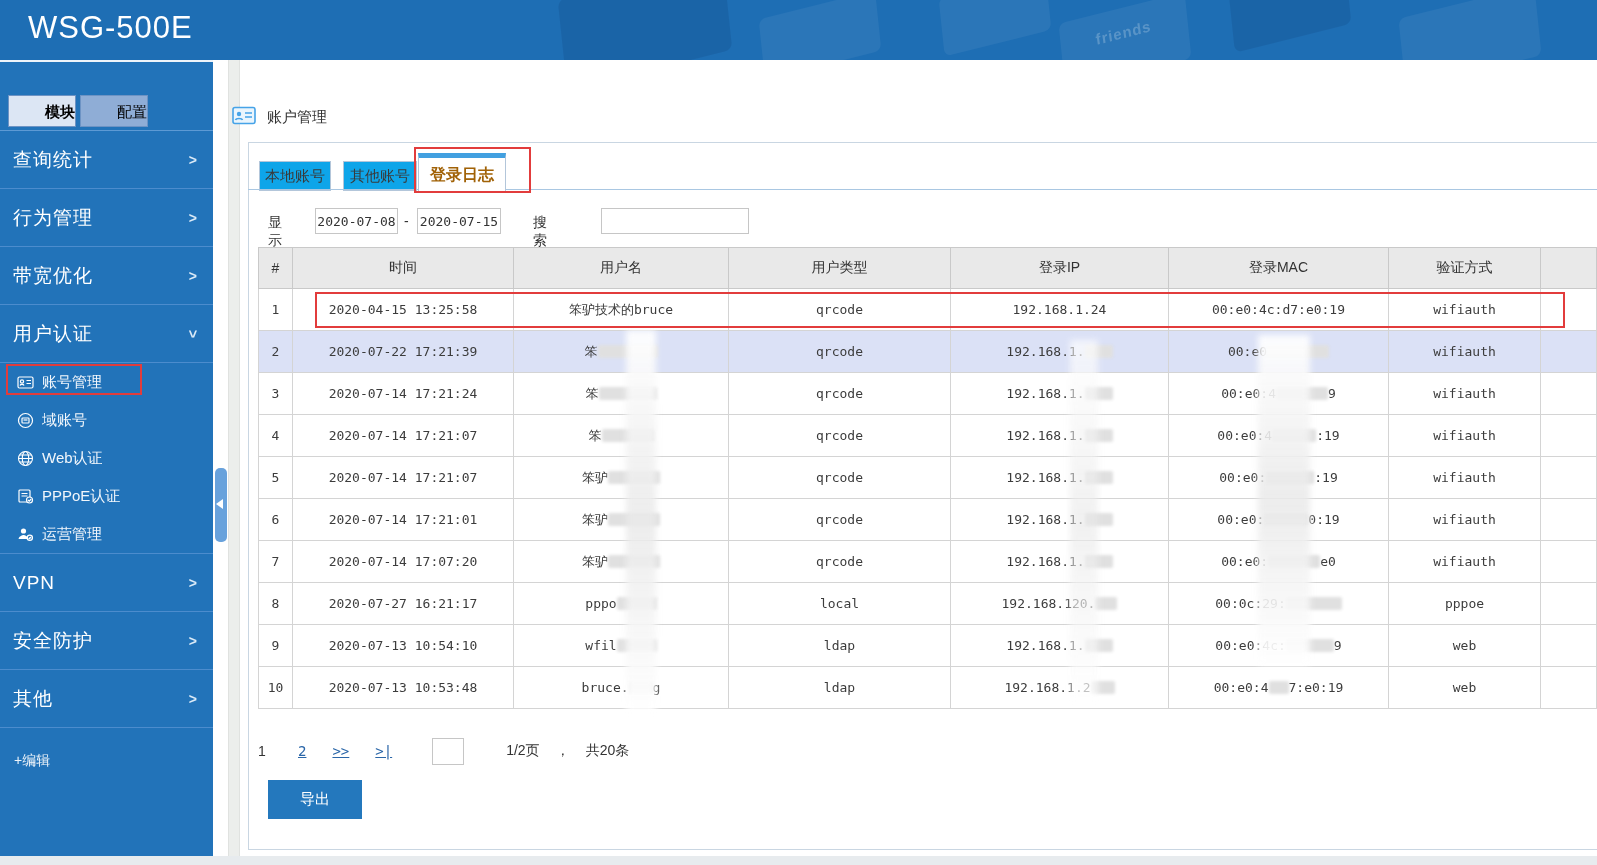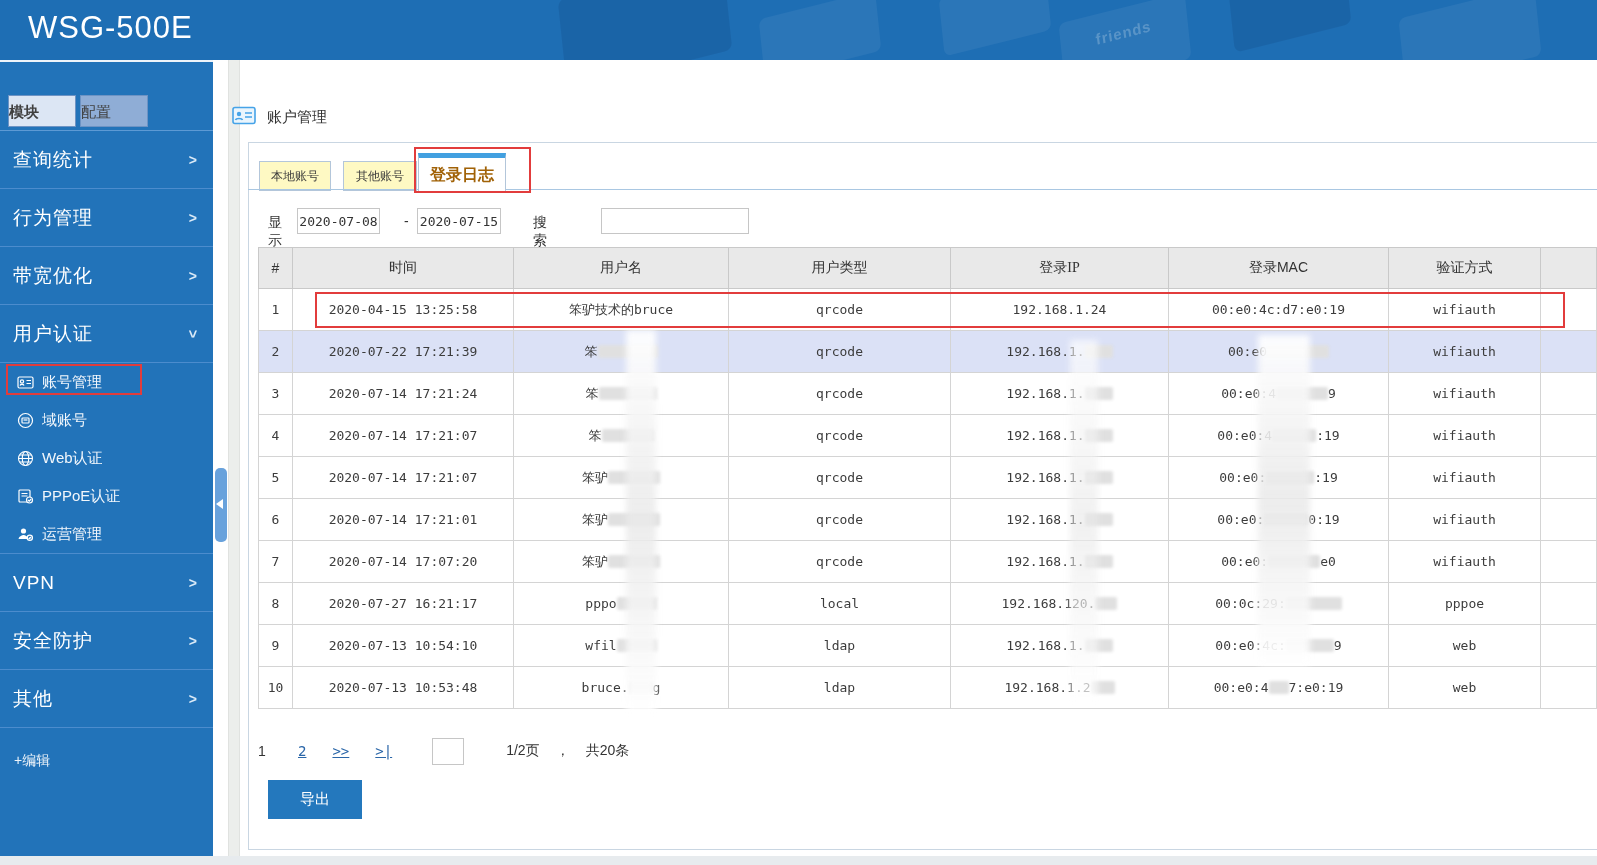--- a/index.html
+++ b/index.html
@@ -10,21 +10,21 @@
   
   .app-header { position:absolute; left:0; top:0; width:1597px; height:60px; background:#1e6eb4; overflow:hidden; }
   .brand { position:absolute; left:28px; top:10px; color:#fff; font-size:31px; font-weight:500; letter-spacing:1px; }
   .key { position:absolute; border-radius:7px; background:rgba(255,255,255,0.06); transform:rotate(-14deg) skewX(-8deg); }
   .key.dark { background:rgba(0,20,60,0.10); }
   .key-label { position:absolute; color:rgba(255,255,255,0.22); font-size:15px; transform:rotate(-14deg) skewX(-6deg); font-weight:700; letter-spacing:1px; }
 
   
   .sidebar { position:absolute; left:0; top:60px; width:213px; height:805px; background:#2273b9; border-top:2px solid #eef4fa; }
   .side-tabs { position:absolute; left:8px; top:33px; display:flex; }
-  .side-tab { width:68px; height:32px; line-height:32px; text-align:left; font-size:15px; color:#404040; background:#8fadd6; border:1px solid #6d93c4; margin-right:4px; cursor:pointer; }
+  .side-tab { width:68px; height:32px; line-height:32px; text-align:right; font-size:15px; color:#000000; background:#8fadd6; border:1px solid #6d93c4; margin-right:4px; cursor:pointer; }
   .side-tab.active { background:#dce6f4; font-weight:700; }
   .side-menu { position:absolute; left:0; top:68px; right:0; border-top:1px solid #5d9ad4; }
   .side-item { position:relative; height:58px; border-bottom:1px solid #4c8ccd; color:#fff; cursor:pointer; }
   .side-item > .lbl { position:absolute; left:13px; top:50%; transform:translateY(-50%); font-size:19px; letter-spacing:1px; }
   .side-item > .arr { position:absolute; right:16px; top:50%; transform:translateY(-50%); font-size:14px; font-weight:700; color:#dcebf8; }
   .side-item > .arr.down { transform:translateY(-50%) rotate(90deg); }
   .side-sub { border-bottom:1px solid #4c8ccd; }
   .sub-item { position:relative; height:38px; display:flex; align-items:center; padding-left:17px; color:#f2f7fc; font-size:15px; cursor:pointer; }
   .sub-item .ico { width:17px; height:17px; margin-right:8px; display:inline-flex; }
   .sub-item svg { width:17px; height:17px; }
@@ -33,21 +33,21 @@
   .collapse-pill::after { content:""; position:absolute; left:1px; top:31px; border:5px solid transparent; border-right:7px solid #ffffff; border-left:none; }
   .scroll-strip { position:absolute; left:228px; top:60px; width:12px; height:805px; background:#eceeec; border-left:1px solid #e0e2e0; border-right:1px solid #e0e2e0; }
 
   
   .breadcrumb { position:absolute; left:232px; top:106px; display:flex; align-items:center; gap:11px; }
   .breadcrumb .bc-label { font-size:15px; color:#333; }
 
   
   .panel { position:absolute; left:248px; top:142px; width:1352px; height:708px; border:1px solid #c9d6e2; background:#fff; }
   .tabline { position:absolute; left:248px; top:189px; width:1352px; height:1px; background:#a9c7e2; z-index:3; }
-  .tab { position:absolute; text-align:center; font-size:12px; color:#3a3a3a; background:#fef9c3; border:1px solid #b3c6da; z-index:2; cursor:pointer; }
+  .tab { position:absolute; text-align:center; font-size:15px; color:#3a3a3a; background:#0ea5e9; border:1px solid #b3c6da; z-index:2; cursor:pointer; }
   .tab.inactive { top:161px; height:30px; line-height:28px; }
   .tab.active { top:153px; height:38px; line-height:34px; background:#fff; font-weight:700; font-size:16px; color:#a16207; border-bottom:none; border-top:5px solid #42a0e0; z-index:4; }
 
   
   .filters { position:absolute; left:0; top:0; }
   .flt-label { position:absolute; font-size:14px; color:#333; }
   .flt-input { position:absolute; border:1px solid #c6c6c6; background:#fff; font-size:13px; font-family:"DejaVu Sans Mono",monospace; color:#333; text-align:center; }
 
   
   .tbl-wrap { position:absolute; left:258px; top:247px; z-index:1; }
@@ -199,36 +199,36 @@
   <div class="panel"></div>
   <div class="tabline"></div>
   <div id="main-tabs">
       <div class="tab inactive" style="left: 259px; width: 72px;">本地账号</div>
       <div class="tab inactive" style="left: 343px; width: 74px;">其他账号</div>
       <div class="tab active" style="left: 418px; width: 88px;">登录日志</div>
     </div>
 
   <div class="filters">
     <span class="flt-label" style="left:268px; top:214px;">显示</span>
-    <input class="flt-input" style="left: 297px; top: 208px; width: 83px; height: 26px;" value="2020-07-08">
+    <input class="flt-input" style="left: 315px; top: 208px; width: 83px; height: 26px;" value="2020-07-08">
     <span class="flt-label" style="left:404px; top:213px;">-</span>
     <input class="flt-input" style="left: 417px; top: 208px; width: 84px; height: 26px;" value="2020-07-15">
     <span class="flt-label" style="left:533px; top:214px;">搜索条件:</span>
     <input class="flt-input" style="left: 601px; top: 208px; width: 148px; height: 26px; text-align: left;" value="">
   </div>
 
   <div class="tbl-wrap">
     <table class="logtbl">
       <thead>
           <tr id="tbl-head">
             <th style="width: 34px;">#</th>
             <th style="width: 221px;">时间</th>
             <th style="width: 215px;">用户名</th>
             <th style="width: 222px;">用户类型</th>
-            <th style="width: 218px; font-family: Liberation Serif, serif;">登录IP</th>
+            <th style="width: 218px;">登录IP</th>
             <th style="width: 220px;">登录MAC</th>
             <th style="width: 152px;">验证方式</th>
             <th></th>
           </tr>
         </thead>
       <tbody id="tbl-body">
           <tr>
             <td>1</td>
             <td>2020-04-15 13:25:58</td>
             <td>笨驴技术的bruce</td>

